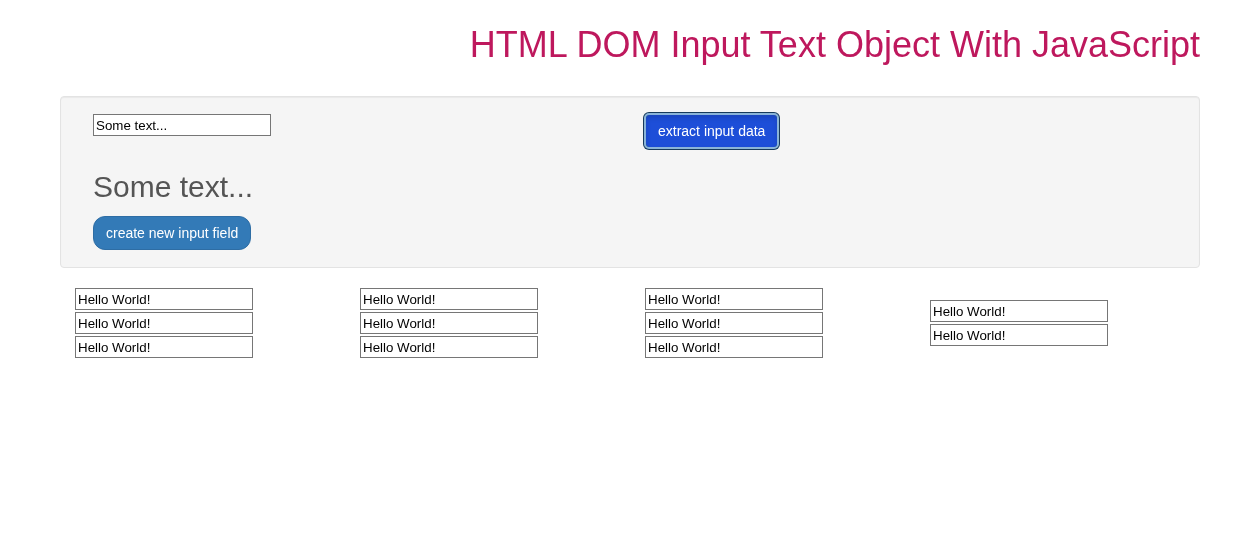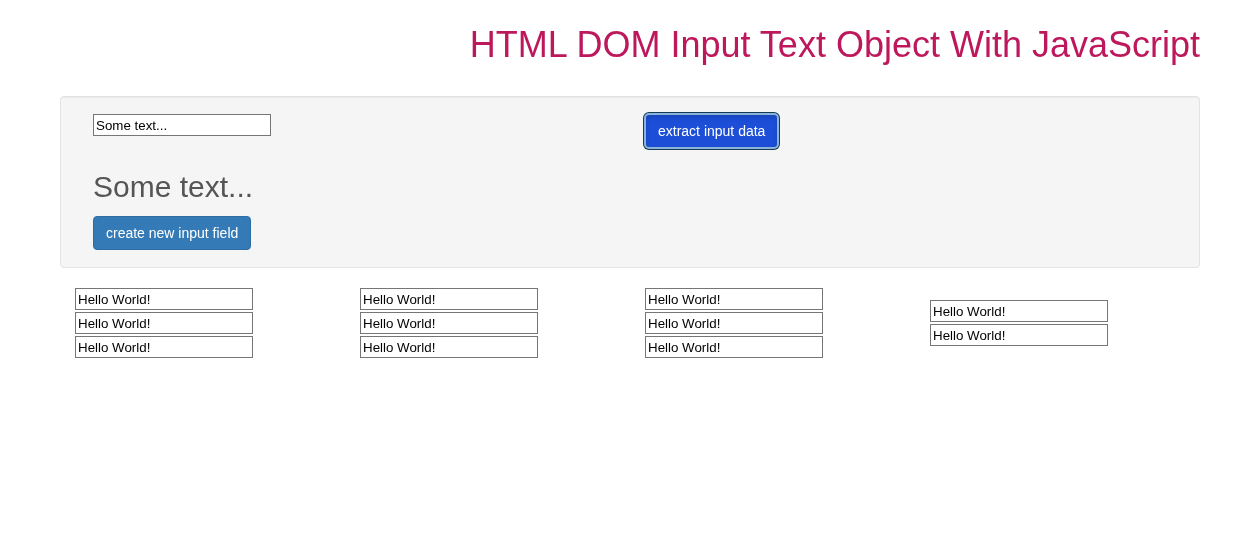--- a/index.html
+++ b/index.html
@@ -45,21 +45,21 @@
       display: inline-block;
       padding: 6px 12px;
       font-size: 14px;
       font-weight: 400;
       line-height: 1.42857143;
       text-align: center;
       white-space: nowrap;
       vertical-align: middle;
       cursor: pointer;
       border: 1px solid transparent;
-      border-radius: 4px;
+      border-radius: 12px;
       color: #fff;
       background-color: #337ab7;
       border-color: #2e6da4;
     }
     .btn-extract {
       background-color: #1d4ed8;
       border-color: #204d74;
       outline: 2px solid #8ab4d8;
       outline-offset: -1px;
       box-shadow: 0 0 0 2px #163a5b, inset 0 3px 5px rgba(0,0,0,.125);

